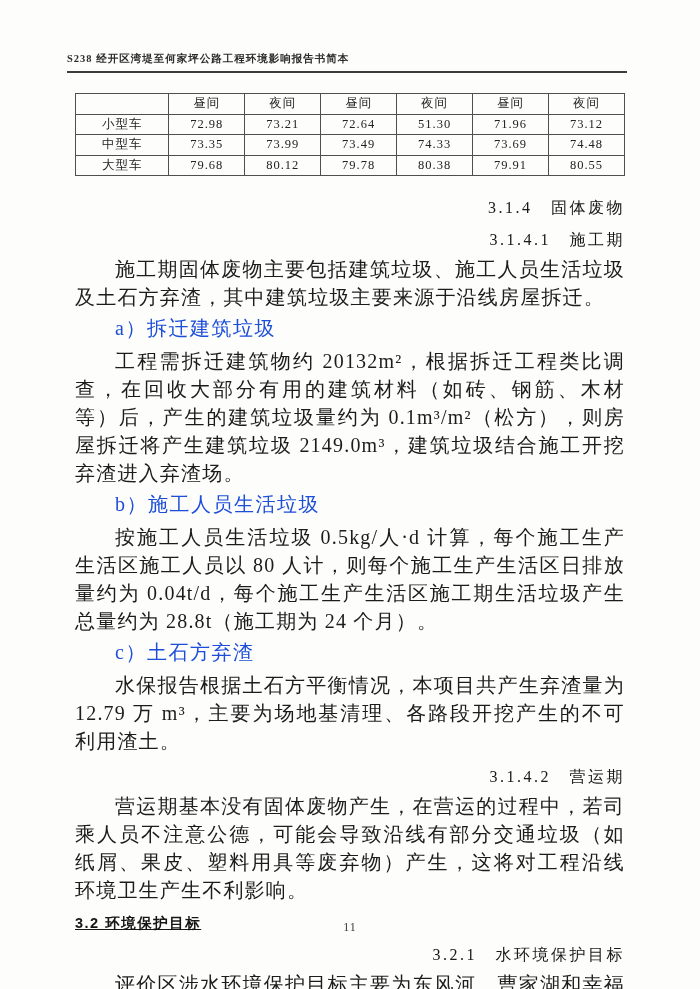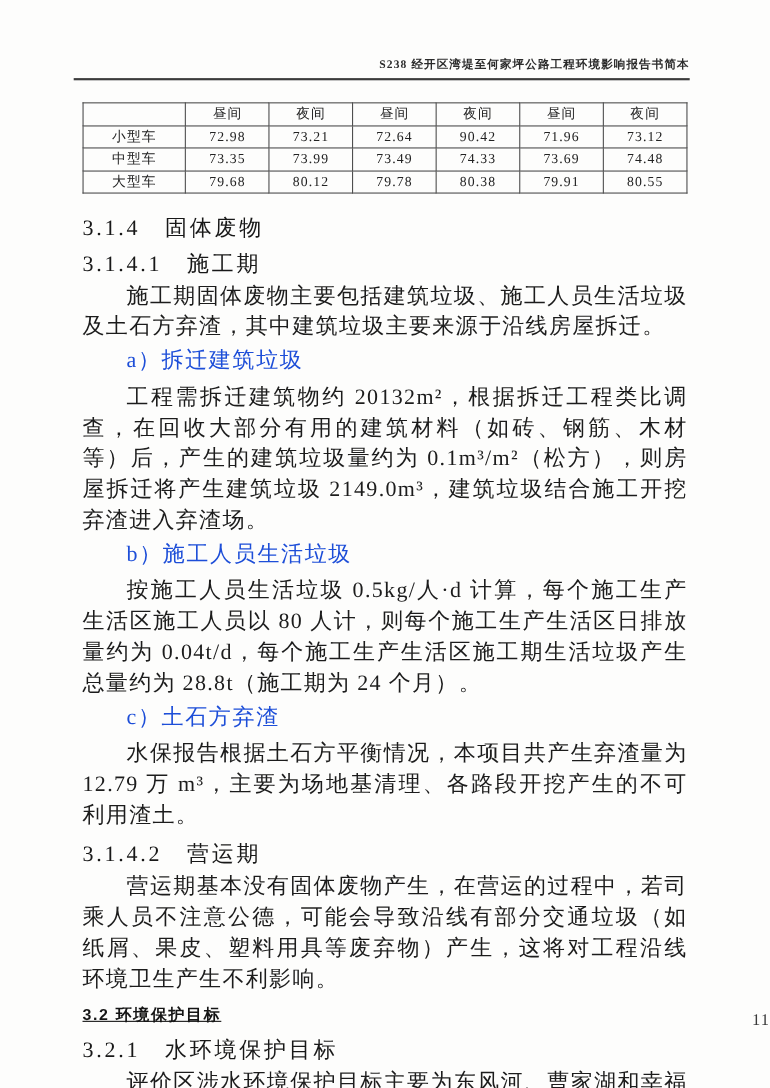--- a/index.html
+++ b/index.html
@@ -10,21 +10,20 @@
     background: #fdfdfc;
     font-family: "Liberation Serif", "DejaVu Serif", serif;
     color: #1c1c1c;
     overflow: hidden;
   }
   .doc-header {
     position: absolute;
     top: 52px;
     left: 67px;
     width: 560px;
-    text-align: right;
     font-size: 10.5px;
     font-weight: bold;
     letter-spacing: 1px;
     color: #2b2b2b;
     padding-bottom: 5px;
     border-bottom: 2.5px solid #3c3c3c;
   }
   .doc-body {
     position: absolute;
     top: 93px;
@@ -43,25 +42,26 @@
     border: 1px solid #4f4f4f;
     height: 19.5px;
     text-align: center;
     vertical-align: middle;
     letter-spacing: 1px;
     padding: 0;
   }
   table.noise-table col.c-label { width: 17%; }
   .hd-serif {
     margin: 22px 0 0 0;
-    font-size: 20px;
+    font-size: 16px;
     font-weight: normal;
     letter-spacing: 2.5px;
     line-height: 20px;
     color: #181818;
+    text-align: right;
   }
   .hd-serif.tight { margin-top: 12px; }
   .hd-bold {
     margin: 9px 0 0 0;
     font-family: "Liberation Sans", "DejaVu Sans", sans-serif;
     font-size: 14.5px;
     font-weight: bold;
     letter-spacing: 1.5px;
     line-height: 20px;
     color: #151515;
@@ -83,22 +83,22 @@
     line-height: 28px;
     letter-spacing: 1.5px;
     text-indent: 2em;
     color: #1d4ed8;
   }
   .page-footer {
     position: absolute;
     top: 920px;
     left: 0;
     width: 700px;
-    text-align: right;
-    font-size: 15px;
+    text-align: center;
+    font-size: 12px;
     letter-spacing: 1px;
     color: #3a3a3a;
   }
 </style>
 </head>
 <body>
 
 <div class="page">
 
   <div class="doc-header">
@@ -125,21 +125,21 @@
           <td>昼间</td>
           <td>夜间</td>
           <td>昼间</td>
           <td>夜间</td>
         </tr>
         <tr>
           <td>小型车</td>
           <td>72.98</td>
           <td>73.21</td>
           <td>72.64</td>
-          <td>90.42</td>
+          <td>51.30</td>
           <td>71.96</td>
           <td>73.12</td>
         </tr>
         <tr>
           <td>中型车</td>
           <td>73.35</td>
           <td>73.99</td>
           <td>73.49</td>
           <td>74.33</td>
           <td>73.69</td>

